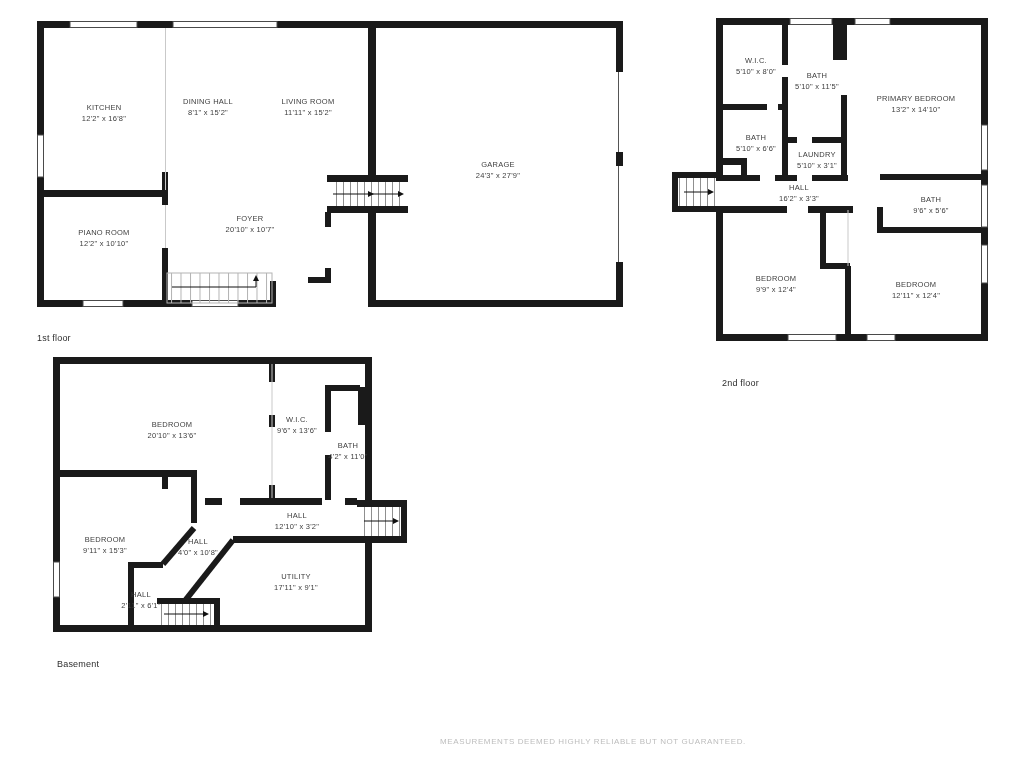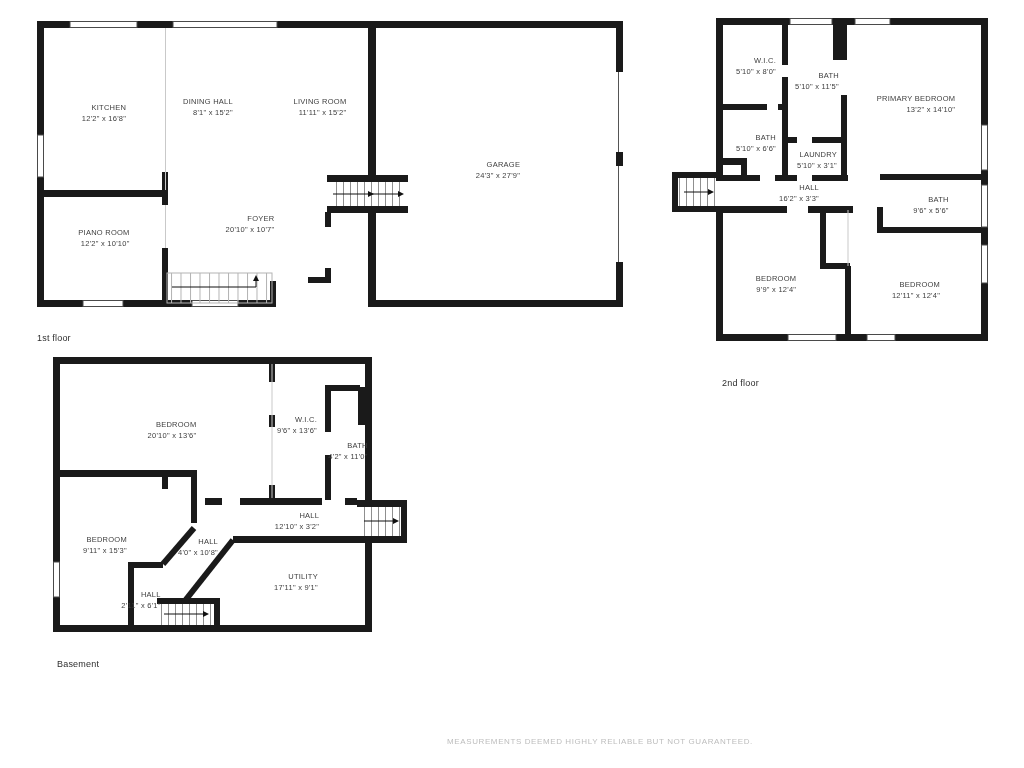--- a/index.html
+++ b/index.html
@@ -14,29 +14,29 @@
   .diag{stroke:#1a1a1a;stroke-width:6;stroke-linecap:butt;}
   .win{fill:#ffffff;stroke:#4a4a4a;stroke-width:1;}
   .divider{stroke:#c9c9c9;stroke-width:1;}
   .gdoor{stroke:#555555;stroke-width:1;}
   .stair-outline{fill:url(#pat-tread-light);stroke:#b3b3b3;stroke-width:1;}
   .treads{fill:url(#pat-tread);}
   .arrow{stroke:#111111;stroke-width:1;fill:none;}
   .ahead{fill:#111111;stroke:none;}
   .room-label{
     position:absolute;transform:translate(-50%,-50%);
-    text-align:right;color:#3d3d3d;font-size:7.5px;line-height:11px;
+    text-align:center;color:#3d3d3d;font-size:7.5px;line-height:11px;
     letter-spacing:.25px;white-space:nowrap;
   }
   .floor-caption{
     position:absolute;color:#2e2e2e;font-size:9px;letter-spacing:.2px;white-space:nowrap;
   }
   .footer-note{
     position:absolute;transform:translateX(-50%);
-    color:#bdbdbd;font-size:8px;letter-spacing:.6px;white-space:nowrap;margin-left:7px;
+    color:#bdbdbd;font-size:8px;letter-spacing:.6px;white-space:nowrap;
   }
 </style>
 </head>
 <body>
 
 <div class="page">
 
   <svg width="1024" height="768" viewBox="0 0 1024 768">
     <defs>
       <pattern id="pat-tread" patternUnits="userSpaceOnUse" width="7" height="40">
@@ -254,21 +254,21 @@
   </svg>
 
   <div class="room-label" style="left:104px;top:113px">
     <div>KITCHEN</div>
     <div>12'2" x 16'8"</div>
   </div>
   <div class="room-label" style="left:208px;top:107px">
     <div>DINING HALL</div>
     <div>8'1" x 15'2"</div>
   </div>
-  <div class="room-label" style="left:320px;top:107px">
+  <div class="room-label" style="left:308px;top:107px">
     <div>LIVING ROOM</div>
     <div>11'11" x 15'2"</div>
   </div>
   <div class="room-label" style="left:498px;top:170px">
     <div>GARAGE</div>
     <div>24'3" x 27'9"</div>
   </div>
   <div class="room-label" style="left:250px;top:224px">
     <div>FOYER</div>
     <div>20'10" x 10'7"</div>

